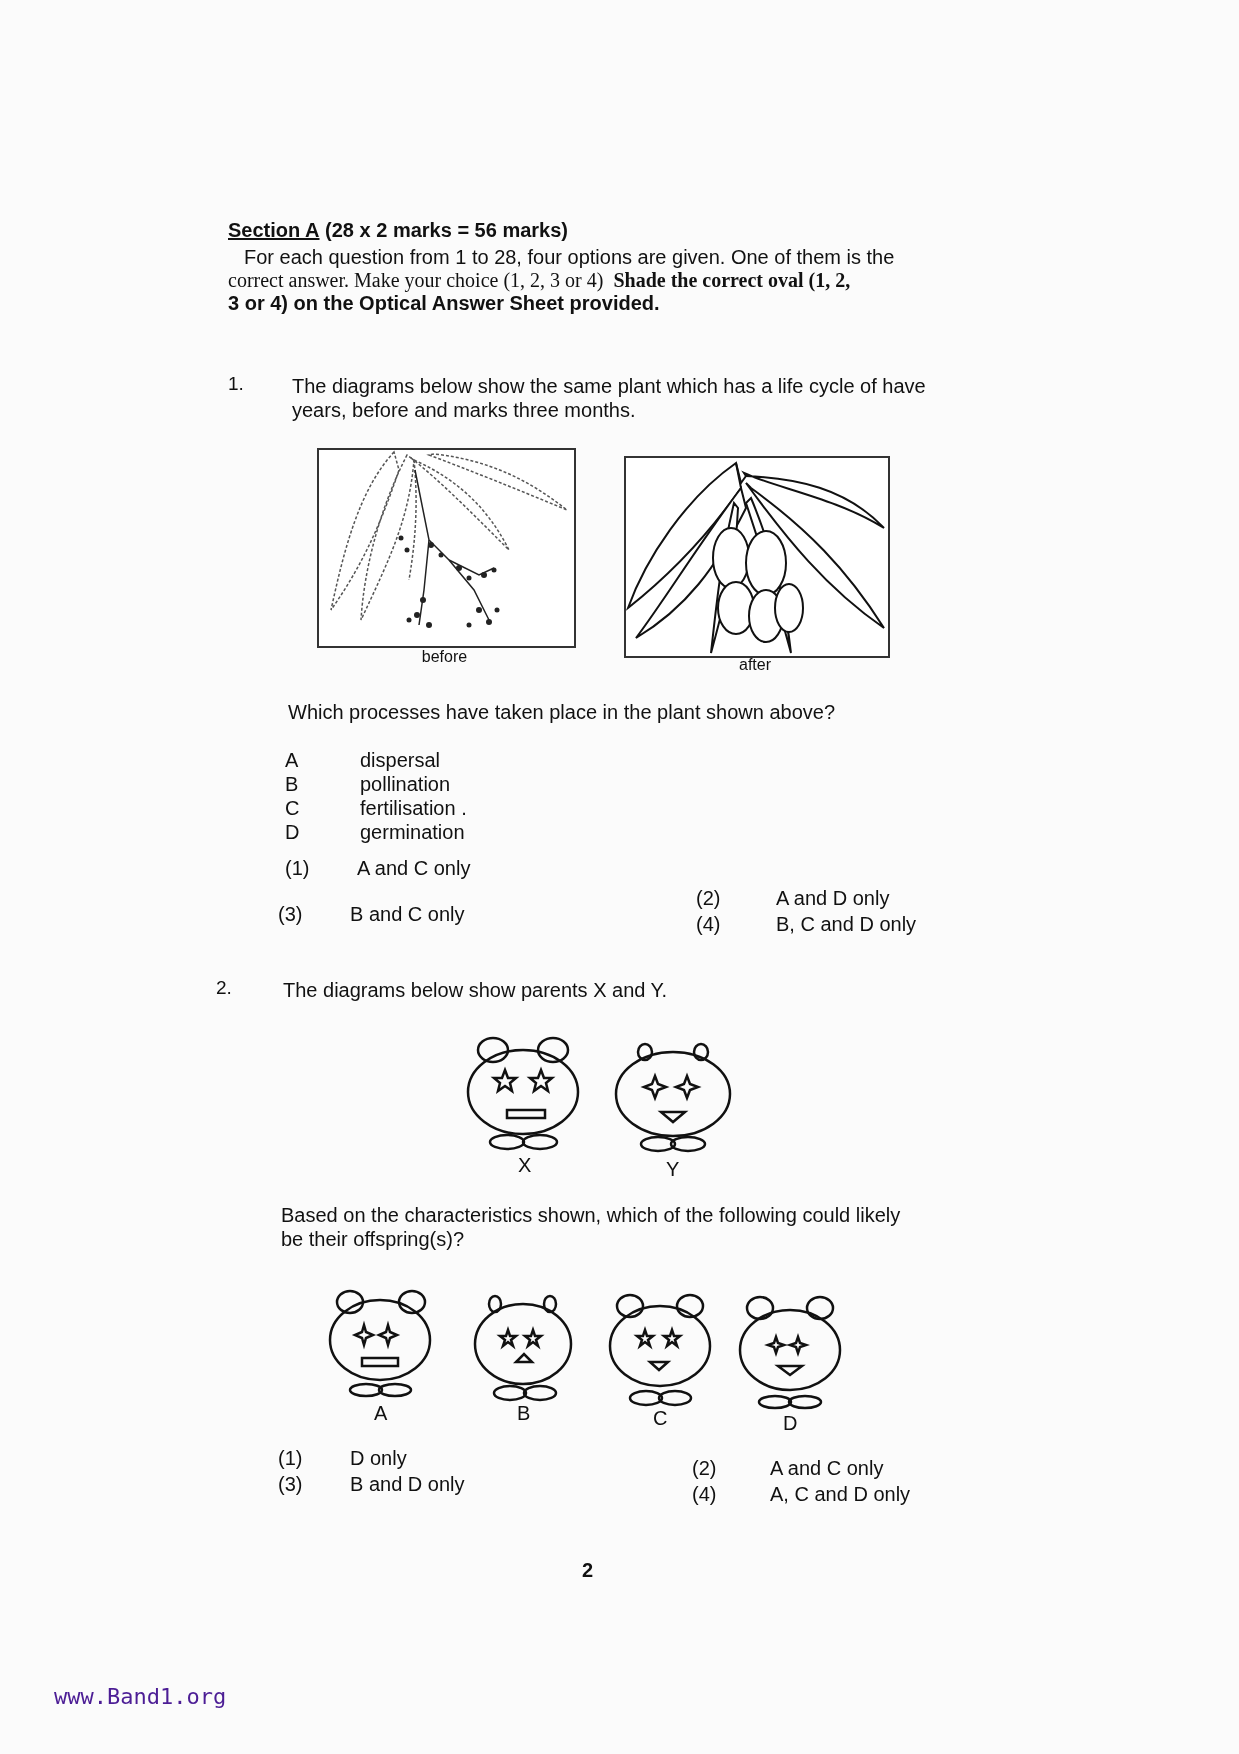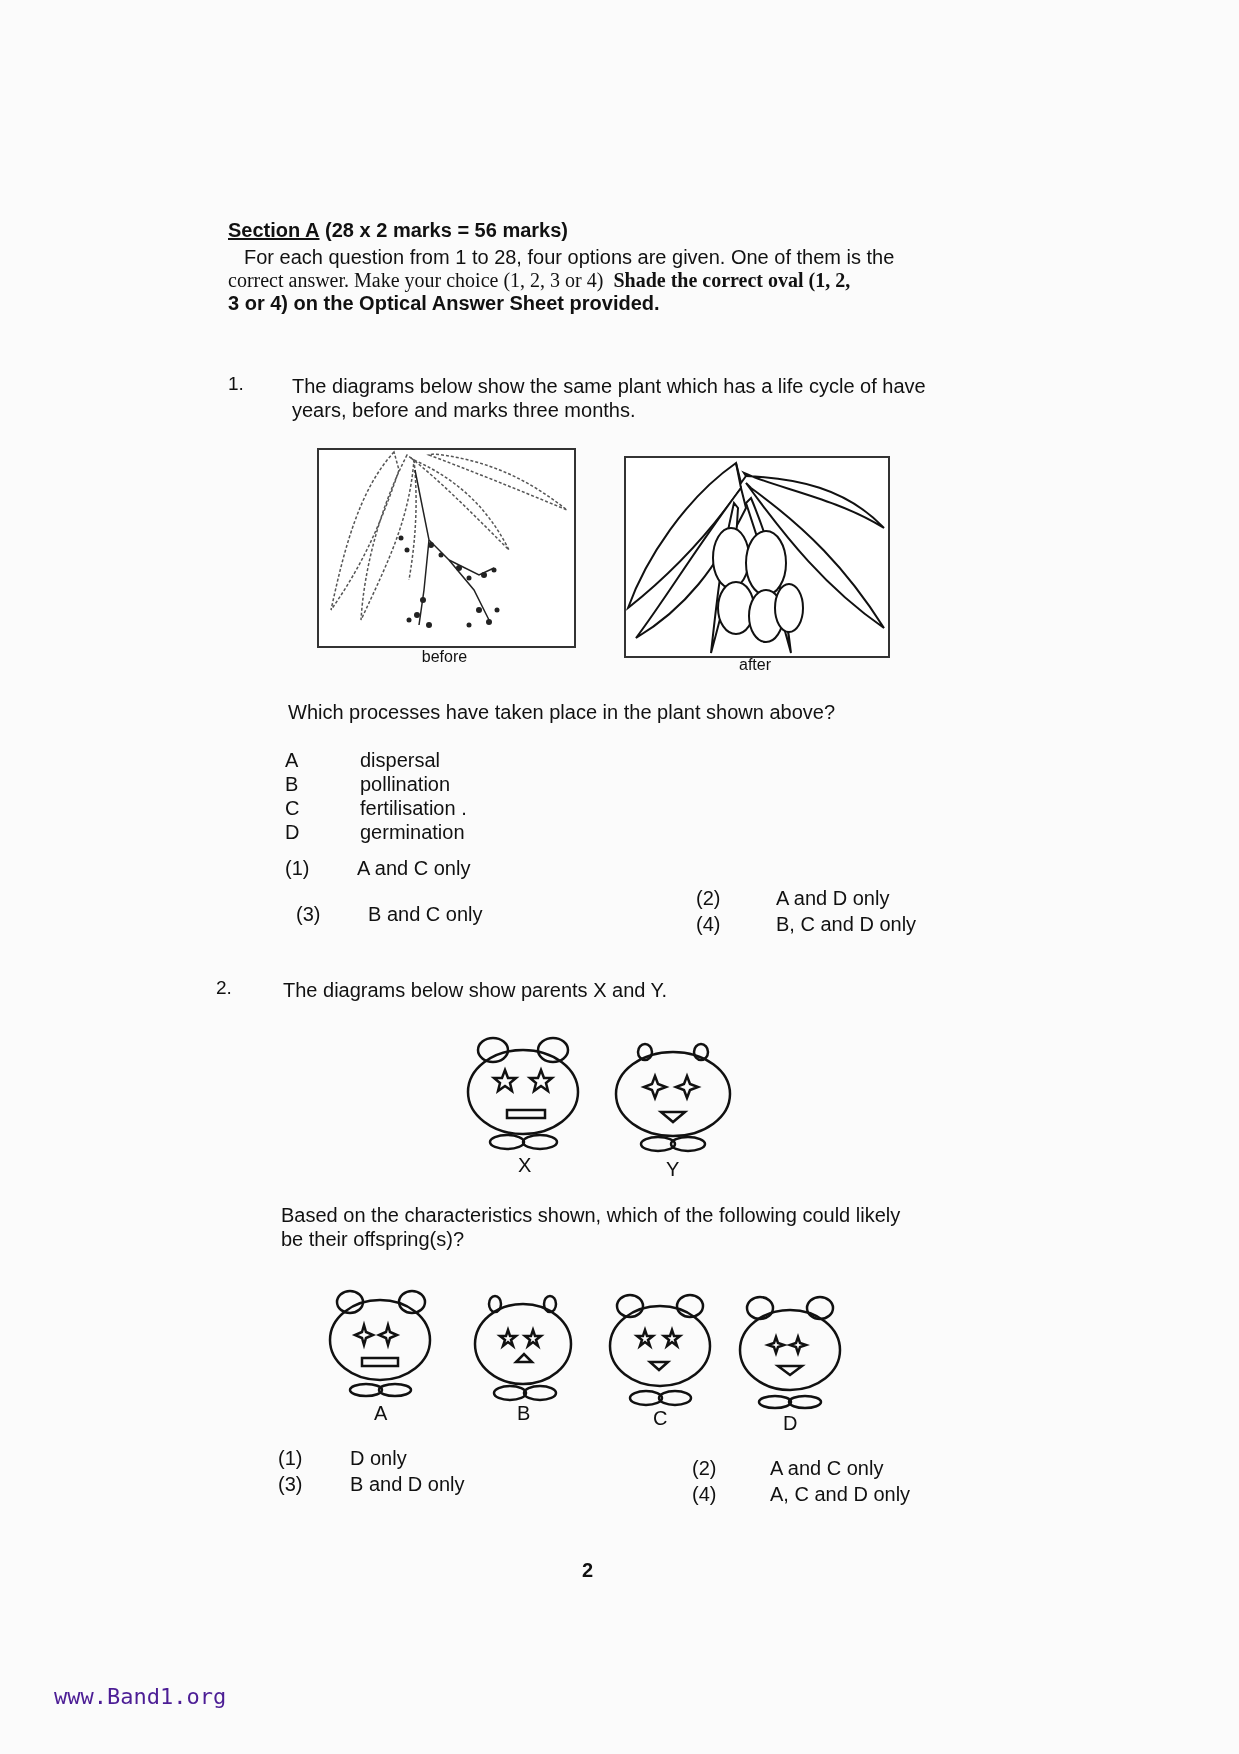--- a/index.html
+++ b/index.html
@@ -114,21 +114,21 @@
   </div>
   <div class="t" style="display:flex;">
     <span class="letter">D</span>
     <span style="margin-left:45px;">germination</span>
   </div>
 </div>
 
 <div class="abs t" style="left:285px; top:856px;">
   <span class="optnum">(1)</span><span>A and C only</span>
 </div>
-<div class="abs t" style="left:296px; top:902px;">
+<div class="abs t" style="left:278px; top:902px;">
   <span class="optnum">(3)</span><span>B and C only</span>
 </div>
 <div class="abs t" style="left:696px; top:886px;">
   <span class="optnum" style="width:80px;">(2)</span><span>A and D only</span>
 </div>
 <div class="abs t" style="left:696px; top:912px;">
   <span class="optnum" style="width:80px;">(4)</span><span>B, C and D only</span>
 </div>
 
 <div class="abs t qnum" style="left:216px; top:976px;">2.</div>

